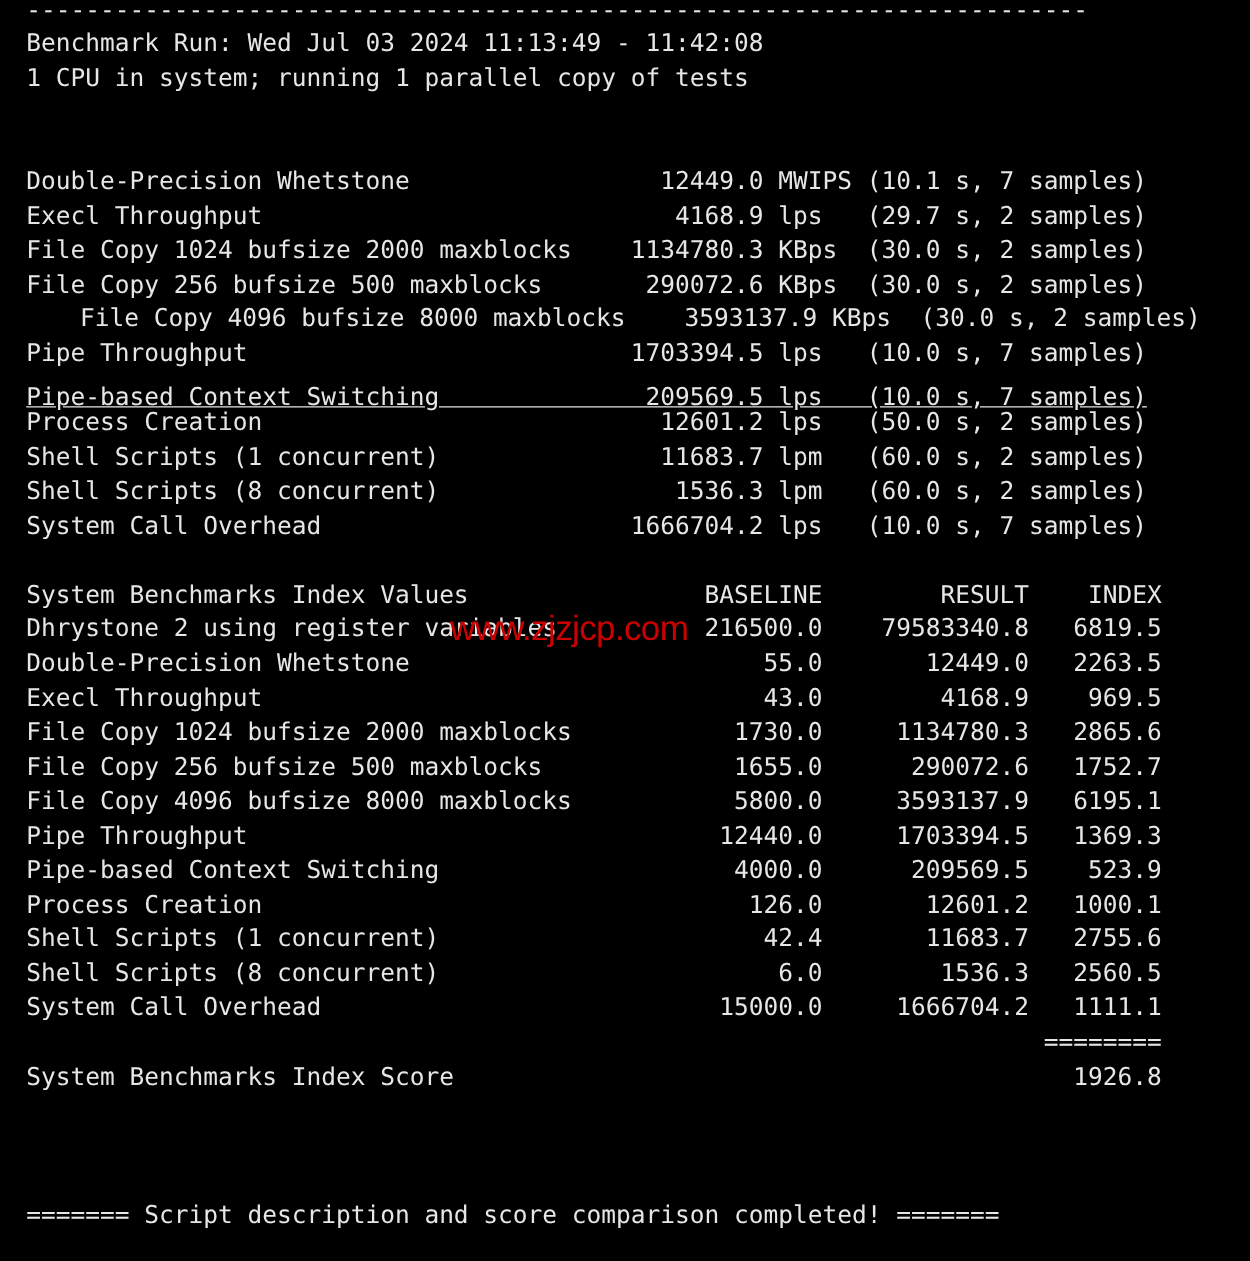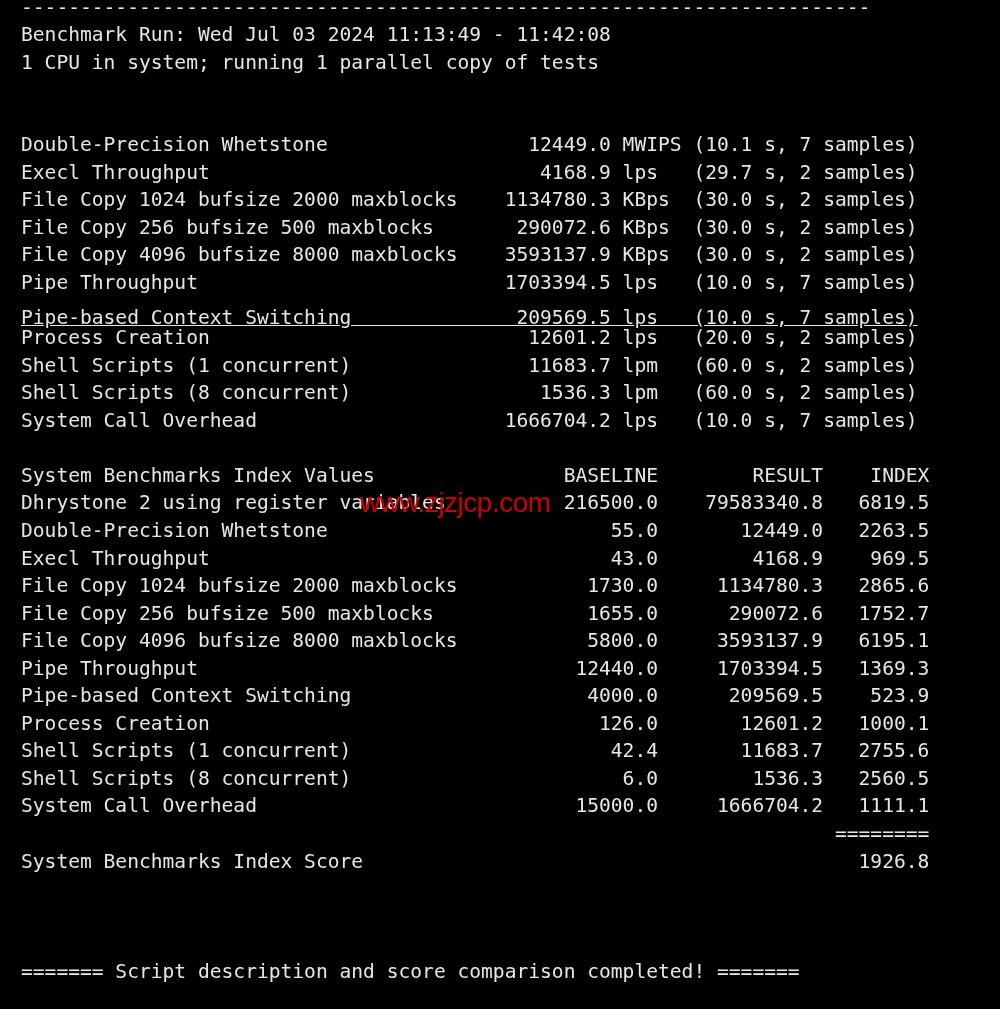--- a/index.html
+++ b/index.html
@@ -63,24 +63,24 @@
 <body>
 
 <div id="terminal">
     <div class="tline" style="top: -6.5px;">------------------------------------------------------------------------</div>
     <div class="tline" style="top: 21.05px;">Benchmark Run: Wed Jul 03 2024 11:13:49 - 11:42:08</div>
     <div class="tline" style="top: 48.6px;">1 CPU in system; running 1 parallel copy of tests</div>
     <div class="tline" style="top: 131.25px;">Double-Precision Whetstone                 12449.0 MWIPS (10.1 s, 7 samples)</div>
     <div class="tline" style="top: 158.8px;">Execl Throughput                            4168.9 lps   (29.7 s, 2 samples)</div>
     <div class="tline" style="top: 186.35px;">File Copy 1024 bufsize 2000 maxblocks    1134780.3 KBps  (30.0 s, 2 samples)</div>
     <div class="tline" style="top: 213.9px;">File Copy 256 bufsize 500 maxblocks       290072.6 KBps  (30.0 s, 2 samples)</div>
-    <div class="tline" style="top: 241.45px;">File Copy 4096 bufsize 8000 maxblocks    3593137.9 KBps  (30.0 s, 2 samples)</div>
+    <div class="tline" style="top: 241.45px; margin-left: 43px;">File Copy 4096 bufsize 8000 maxblocks    3593137.9 KBps  (30.0 s, 2 samples)</div>
     <div class="tline" style="top: 269px;">Pipe Throughput                          1703394.5 lps   (10.0 s, 7 samples)</div>
     <div class="tline" style="top: 304px; text-decoration: underline;">Pipe-based Context Switching              209569.5 lps   (10.0 s, 7 samples)</div>
-    <div class="tline" style="top: 324.1px;">Process Creation                           12601.2 lps   (20.0 s, 2 samples)</div>
+    <div class="tline" style="top: 324.1px;">Process Creation                           12601.2 lps   (50.0 s, 2 samples)</div>
     <div class="tline" style="top: 351.65px;">Shell Scripts (1 concurrent)               11683.7 lpm   (60.0 s, 2 samples)</div>
     <div class="tline" style="top: 379.2px;">Shell Scripts (8 concurrent)                1536.3 lpm   (60.0 s, 2 samples)</div>
     <div class="tline" style="top: 406.75px;">System Call Overhead                     1666704.2 lps   (10.0 s, 7 samples)</div>
     <div class="tline" style="top: 461.85px;">System Benchmarks Index Values                BASELINE        RESULT    INDEX</div>
     <div class="tline" style="top: 489.4px;">Dhrystone 2 using register variables          216500.0    79583340.8   6819.5</div>
     <div class="tline" style="top: 516.95px;">Double-Precision Whetstone                        55.0       12449.0   2263.5</div>
     <div class="tline" style="top: 544.5px;">Execl Throughput                                  43.0        4168.9    969.5</div>
     <div class="tline" style="top: 572.05px;">File Copy 1024 bufsize 2000 maxblocks           1730.0     1134780.3   2865.6</div>
     <div class="tline" style="top: 599.6px;">File Copy 256 bufsize 500 maxblocks             1655.0      290072.6   1752.7</div>
     <div class="tline" style="top: 627.15px;">File Copy 4096 bufsize 8000 maxblocks           5800.0     3593137.9   6195.1</div>

